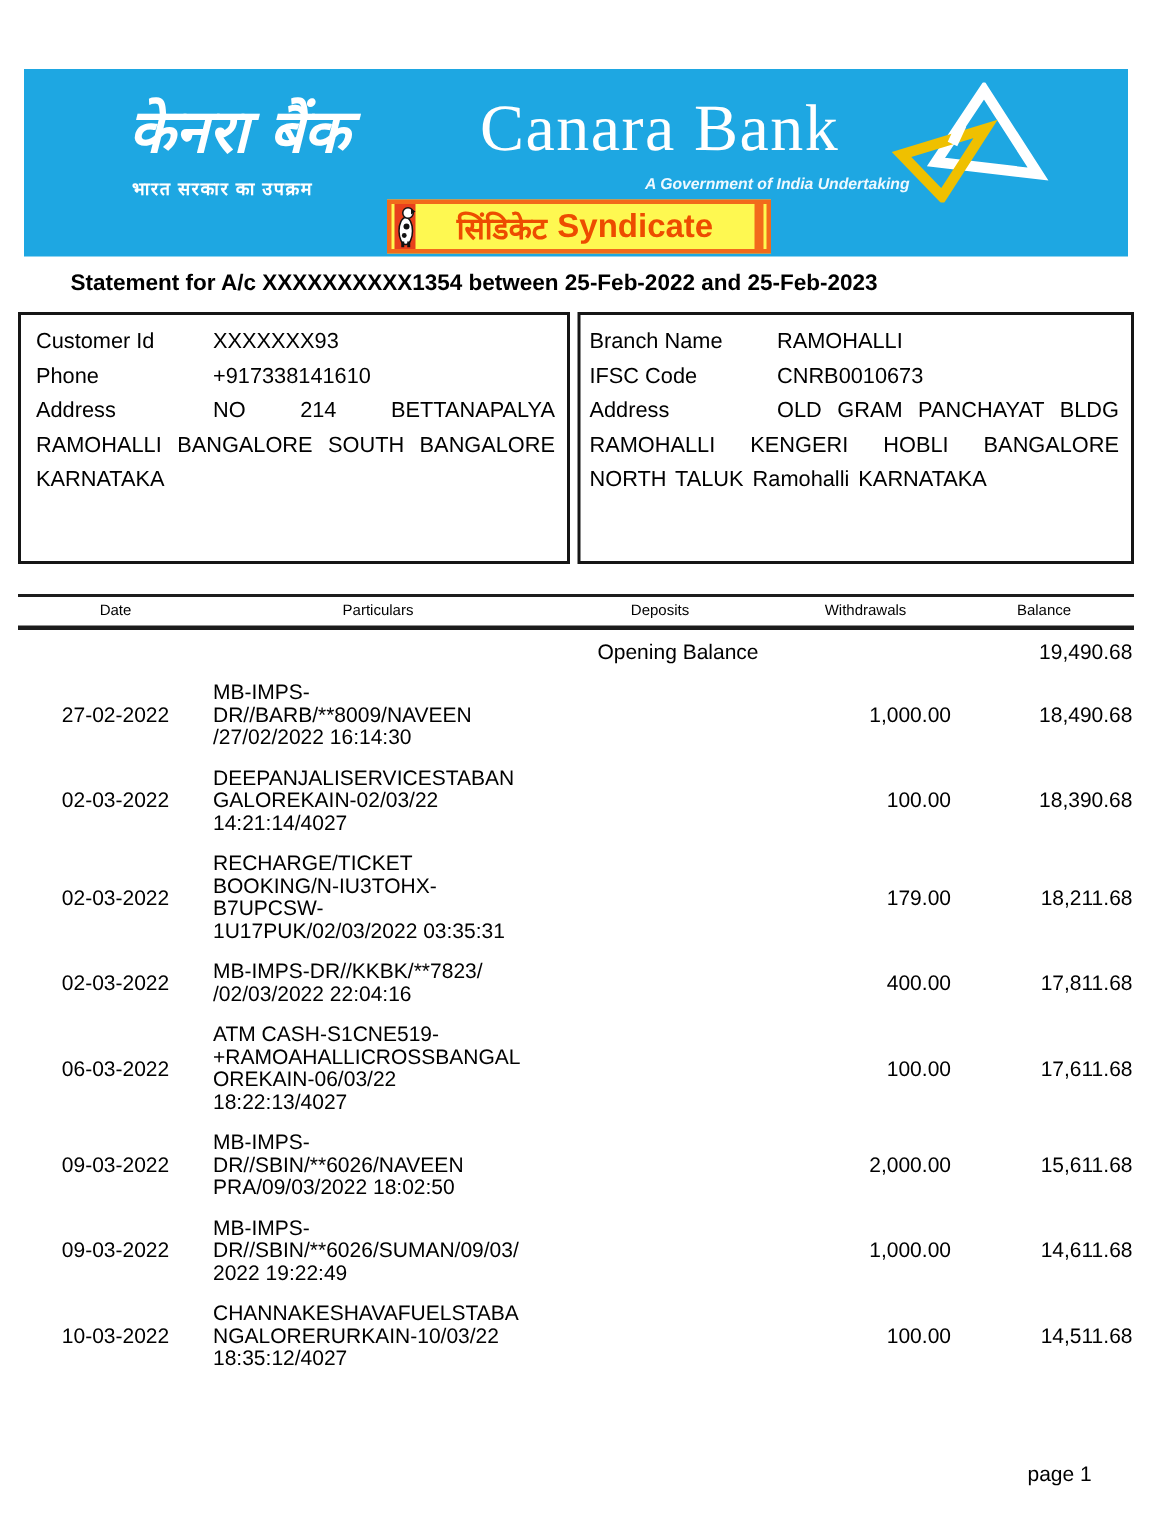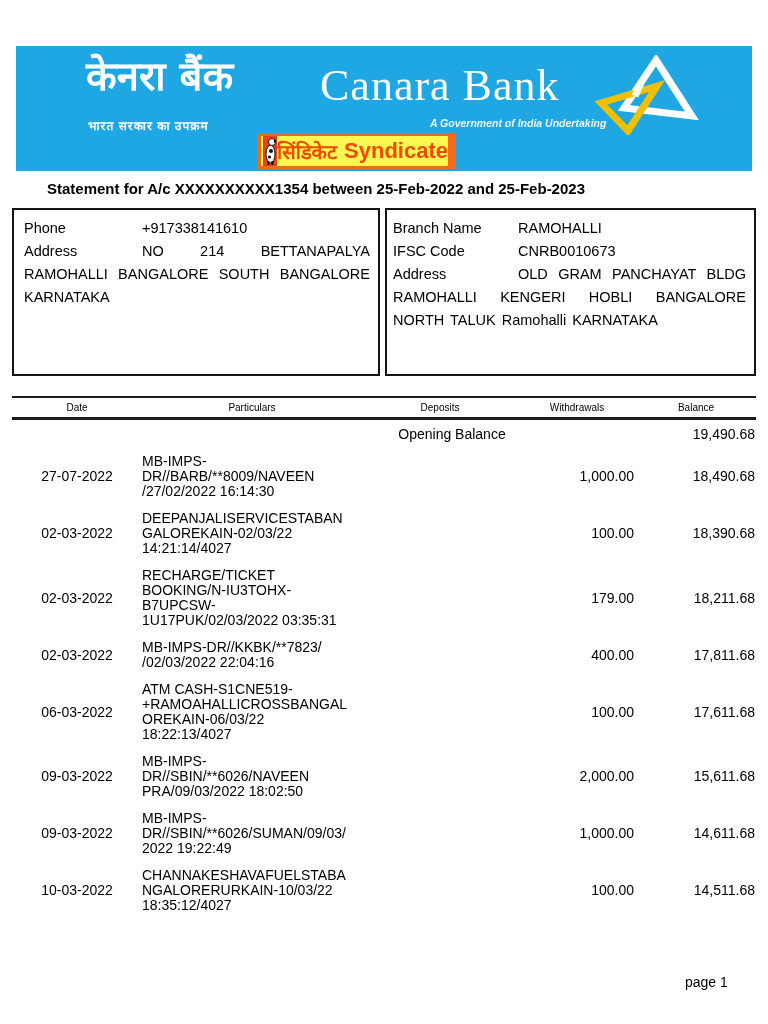--- a/index.html
+++ b/index.html
@@ -12,24 +12,25 @@
     overflow: hidden;
   }
 
   
   .bank-header {
     position: absolute; left: 16px; top: 46px;
     width: 736px; height: 125px;
     background: var(--header-bg, #1EA7E2);
   }
   .hindi-name {
-    position: absolute; left: 70px; top: 10px;
+    position: absolute; left: 70px; top: 22px;
     font-size: 40px; font-weight: bold; color: #fff;
     font-family: "DejaVu Sans", sans-serif;
     line-height: 1;
+    font-style: italic;
   }
   .hindi-tagline {
     position: absolute; left: 72px; top: 71px;
     font-size: 12px; font-weight: bold; color: #fff;
     letter-spacing: 1px;
   }
   .eng-name {
     position: absolute; left: 304px; top: 18px;
     font-family: "Liberation Serif", serif;
     font-size: 44px; color: #fff; line-height: 1;
@@ -37,21 +38,21 @@
   }
   .gov-tagline {
     position: absolute; left: 414px; top: 71px;
     font-size: 10.5px; font-weight: bold; color: #eef9ff; font-style: italic;
   }
   .bank-logo { position: absolute; left: 577px; top: 9px; }
 
   
   .syndicate-badge {
     position: absolute; left: 242px; top: 87px;
-    width: 198px; height: 36px;
+    width: 256px; height: 36px;
     background: var(--badge-bg, #FEF851);
     border: 3px solid var(--badge-border, #F26A1B);
     display: flex; align-items: center;
   }
   .syn-red-bar {
     width: 14px; height: 100%; margin-left: 2px;
     background: var(--badge-red, #E8401C);
     position: relative; flex: none;
   }
   .syn-dog { position: absolute; left: 0px; top: 1px; }
@@ -149,20 +150,24 @@
         <span class="syn-eng">Syndicate</span>
       </div>
       <div class="syn-right-bar"></div>
     </div>
   </header>
 
   <h1 class="stmt-title">Statement for A/c XXXXXXXXXX1354 between 25-Feb-2022 and 25-Feb-2023</h1>
 
   <section class="info-box customer">
     <div class="ib-row">
+      <span class="ib-label">Customer Id</span>
+        <span class="ib-value">XXXXXXX93</span>
+    </div>
+    <div class="ib-row">
       <span class="ib-label">Phone</span>
         <span class="ib-value">+917338141610</span>
     </div>
     <p class="ib-addr"><span class="ib-label">Address</span><span>NO 214 BETTANAPALYA RAMOHALLI BANGALORE SOUTH BANGALORE KARNATAKA</span></p>
   </section>
 
   <section class="info-box branch">
     <div class="ib-row">
       <span class="ib-label">Branch Name</span>
         <span class="ib-value">RAMOHALLI</span>
@@ -186,21 +191,21 @@
     <div class="t-row t-grid opening">
       <div class="c date"></div>
       <div class="c part"></div>
       <div class="c dep opening-label">Opening Balance</div>
       <div class="c wd"></div>
       <div class="c bal">19,490.68</div>
     </div>
 
     <div>
   <div class="t-row t-grid">
-    <div class="c date">27-07-2022</div>
+    <div class="c date">27-02-2022</div>
     <div class="c part">MB-IMPS-
 DR//BARB/**8009/NAVEEN
 /27/02/2022 16:14:30</div>
     <div class="c dep"></div>
     <div class="c wd">1,000.00</div>
     <div class="c bal">18,490.68</div>
   </div>
 
   <div class="t-row t-grid">
     <div class="c date">02-03-2022</div>

